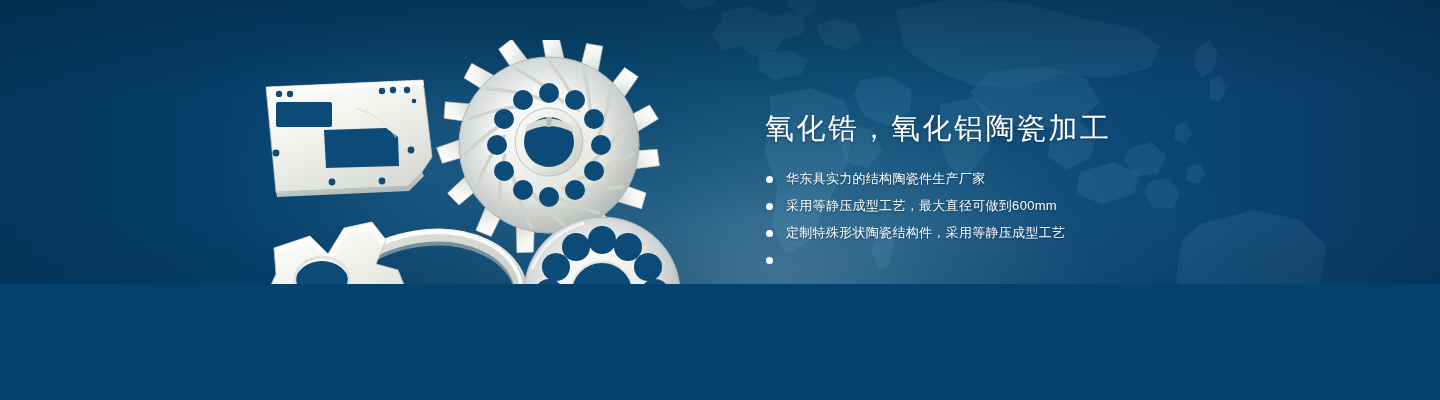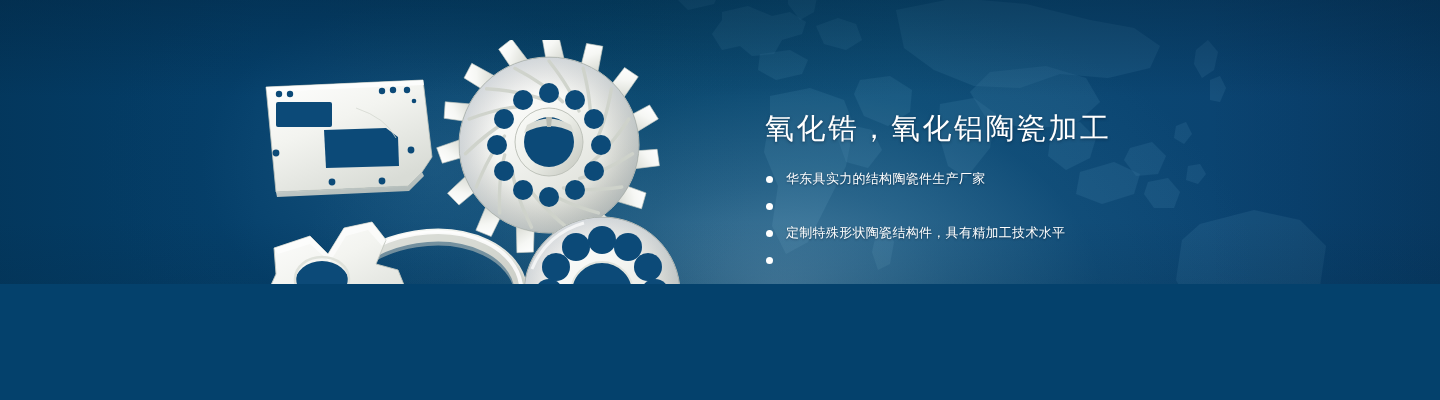--- a/index.html
+++ b/index.html
@@ -350,24 +350,25 @@
 
   <div class="copy">
     <div class="title">氧化锆，氧化铝陶瓷加工</div>
     <div class="bullets">
       <div class="bullet">
         <span class="dot"></span>
         <span class="btext">华东具实力的结构陶瓷件生产厂家</span>
       </div>
       <div class="bullet">
         <span class="dot"></span>
+        <span class="btext">采用等静压成型工艺，最大直径可做到600mm</span>
       </div>
       <div class="bullet">
         <span class="dot"></span>
-        <span class="btext">定制特殊形状陶瓷结构件，具有精加工技术水平</span>
+        <span class="btext">定制特殊形状陶瓷结构件，采用等静压成型工艺</span>
       </div>
       <div class="bullet">
         <span class="dot"></span>
       </div>
     </div>
   </div>
 
 </div>
 
 </body></html>

